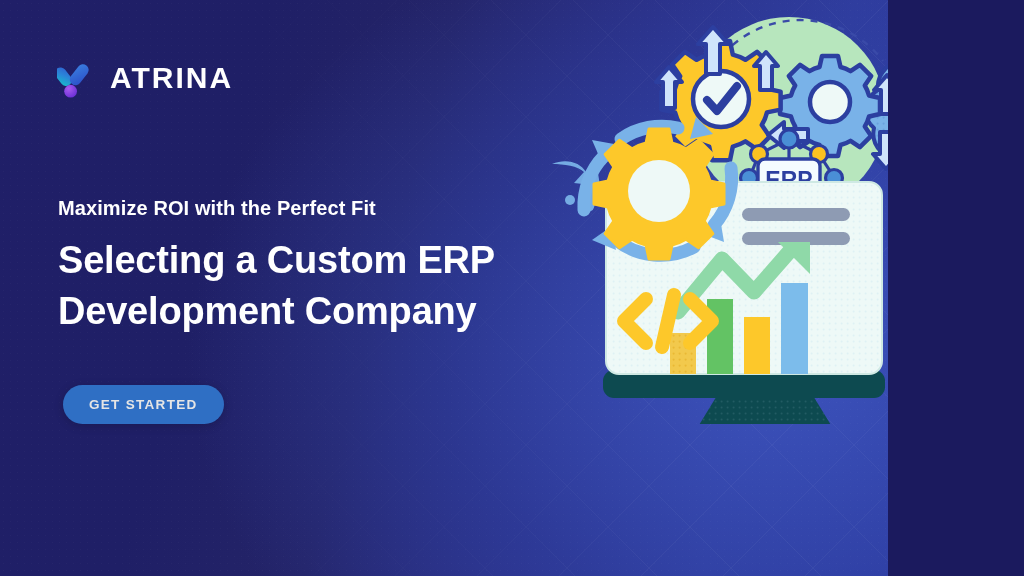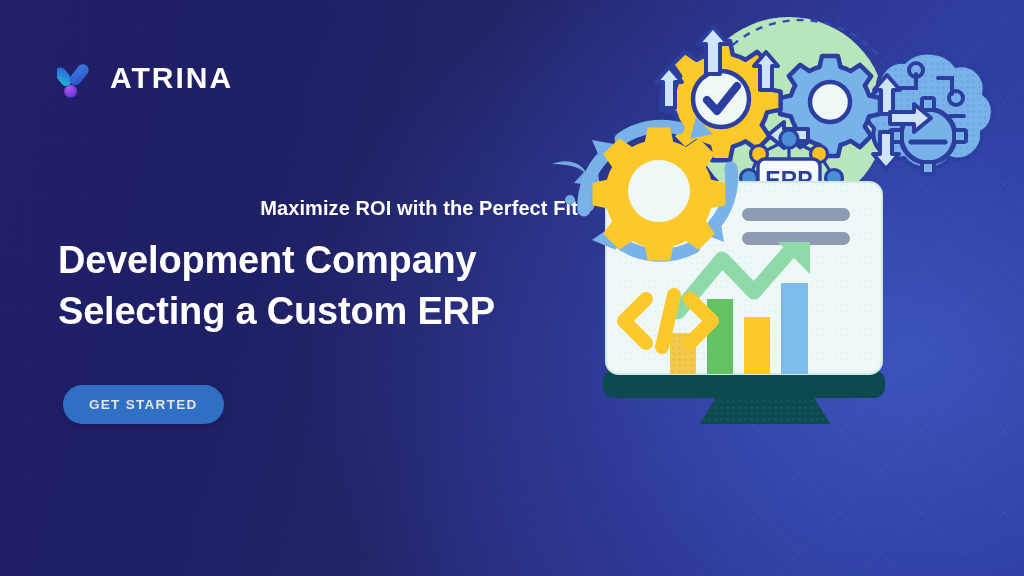--- a/index.html
+++ b/index.html
@@ -6,21 +6,21 @@
   * { margin:0; padding:0; box-sizing:border-box; }
   html,body { width:1024px; height:576px; overflow:hidden; }
   body {
     font-family:"Liberation Sans", sans-serif;
     background:#1b1a5e;
   }
 
   
   .stage {
     position:relative;
-    width:1024px; height:576px;
+    width:888px; height:576px;
     overflow:hidden;
     background:
       radial-gradient(ellipse 900px 700px at 88% 62%, rgba(61,84,190,.95) 0%, rgba(48,66,165,.55) 38%, rgba(40,52,140,0) 66%),
       linear-gradient(105deg, #201f68 0%, #1f1f66 26%, #242468 44%, #2a2e84 64%, #2f3b9c 82%, #2c39a0 100%);
   }
 
   
   .lattice {
     position:absolute; inset:0;
     background-image:
@@ -42,21 +42,21 @@
   .logo-mark { width:40px; height:42px; display:block; }
   .logo-text {
     color:#ffffff; font-size:30px; font-weight:700;
     letter-spacing:2.0px; line-height:1;
   }
 
   
   .copy { position:absolute; left:58px; top:196px; width:520px; }
   .eyebrow {
     color:#ffffff; font-size:20px; font-weight:700;
-    letter-spacing:.1px; line-height:1.25; margin-bottom:14px;text-align:right;
+    letter-spacing:.1px; line-height:1.25; margin-bottom:14px;
   }
   .headline {
     color:#ffffff; font-size:38px; font-weight:700;
     line-height:1.33; letter-spacing:-.2px;
   }
   .headline .ln { display:block; }
 
   .cta {
     position:absolute; left:63px; top:385px;
     display:inline-flex; align-items:center; justify-content:center;
@@ -103,22 +103,22 @@
       <rect x="16.5" y="6.0" width="11.5" height="23.5" rx="5.7" transform="rotate(38 22.2 17.7)" fill="url(#lgB)"></rect>
 
       <circle cx="13.6" cy="34.2" r="6.4" fill="url(#lgDot)"></circle>
     </svg>
     <span class="logo-text">ATRINA</span>
   </div>
 
   <div class="copy">
     <div class="eyebrow">Maximize ROI with the Perfect Fit</div>
     <h1 class="headline">
+      <span class="ln">Selecting a Custom ERP</span>
       <span class="ln">Development Company</span>
-      <span class="ln">Selecting a Custom ERP</span>
     </h1>
   </div>
 
   <button class="cta">GET STARTED</button>
 
   <div class="art">
     <svg viewBox="0 0 470 420" xmlns="http://www.w3.org/2000/svg">
       <defs>
         <pattern id="dots" width="6" height="6" patternUnits="userSpaceOnUse">
           <circle cx="1.6" cy="1.6" r="1.0" fill="#bfe0ef" opacity=".65"></circle>

